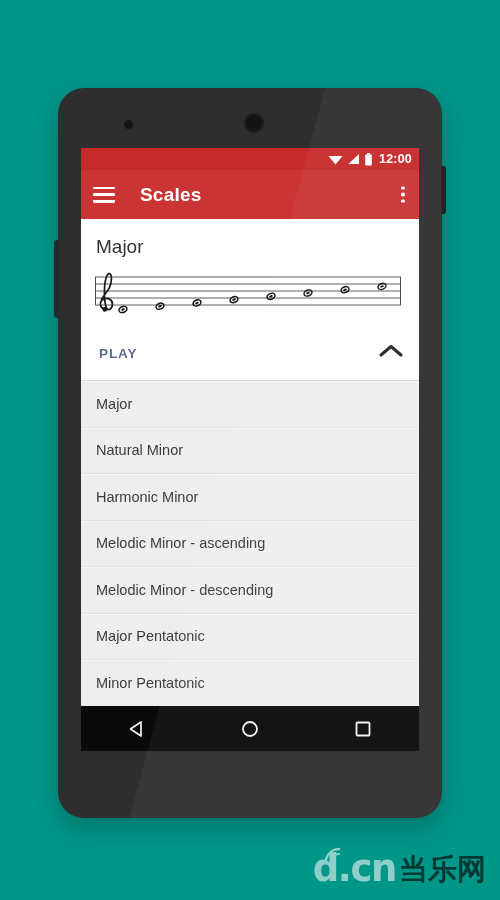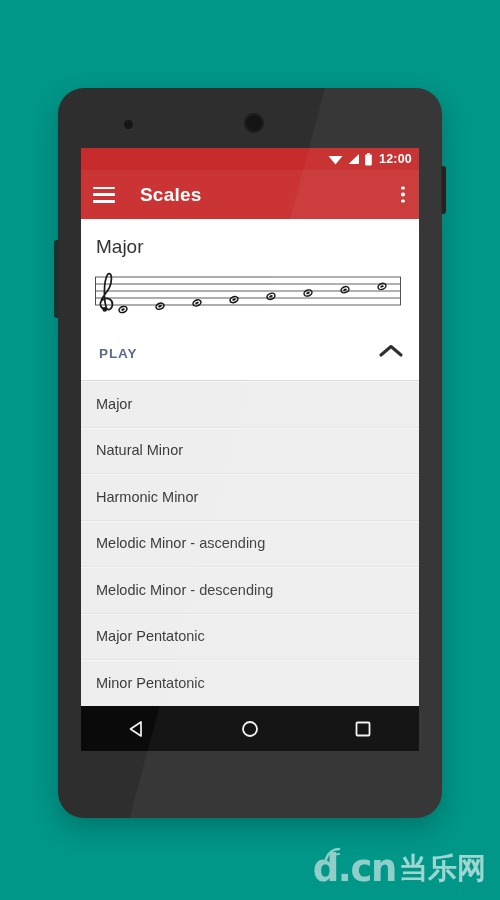--- a/index.html
+++ b/index.html
@@ -144,31 +144,31 @@
     position:absolute;left:0;bottom:0;
     width:100%;height:45px;
     background:#0a0a0a;
     display:flex;align-items:center;justify-content:space-around;
   }
   .nav-btn{cursor:pointer;display:flex;align-items:center;justify-content:center;width:60px;height:45px;}
 
   
   #watermark{
     position:absolute;right:14px;bottom:14px;
-    display:flex;gap:3px;
+    display:flex;align-items:flex-end;gap:3px;
     opacity:0.62;
     pointer-events:none;
   }
   #wm-latin{
     color:#e9f3f1;font-size:37px;font-weight:bold;
     line-height:0.88;letter-spacing:-1.4px;
     font-family:"DejaVu Sans", sans-serif;
   }
   #wm-cn{
-    color:#ffffff;font-size:29px;font-weight:bold;
+    color:#000000;font-size:29px;font-weight:bold;
     line-height:1.1;letter-spacing:0px;
     font-family:"DejaVu Sans", sans-serif;
   }
   #wm-wave{position:absolute;left:11px;top:-7px;}
 </style>
 </head>
 <body>
 
 <div id="device-frame">
 

